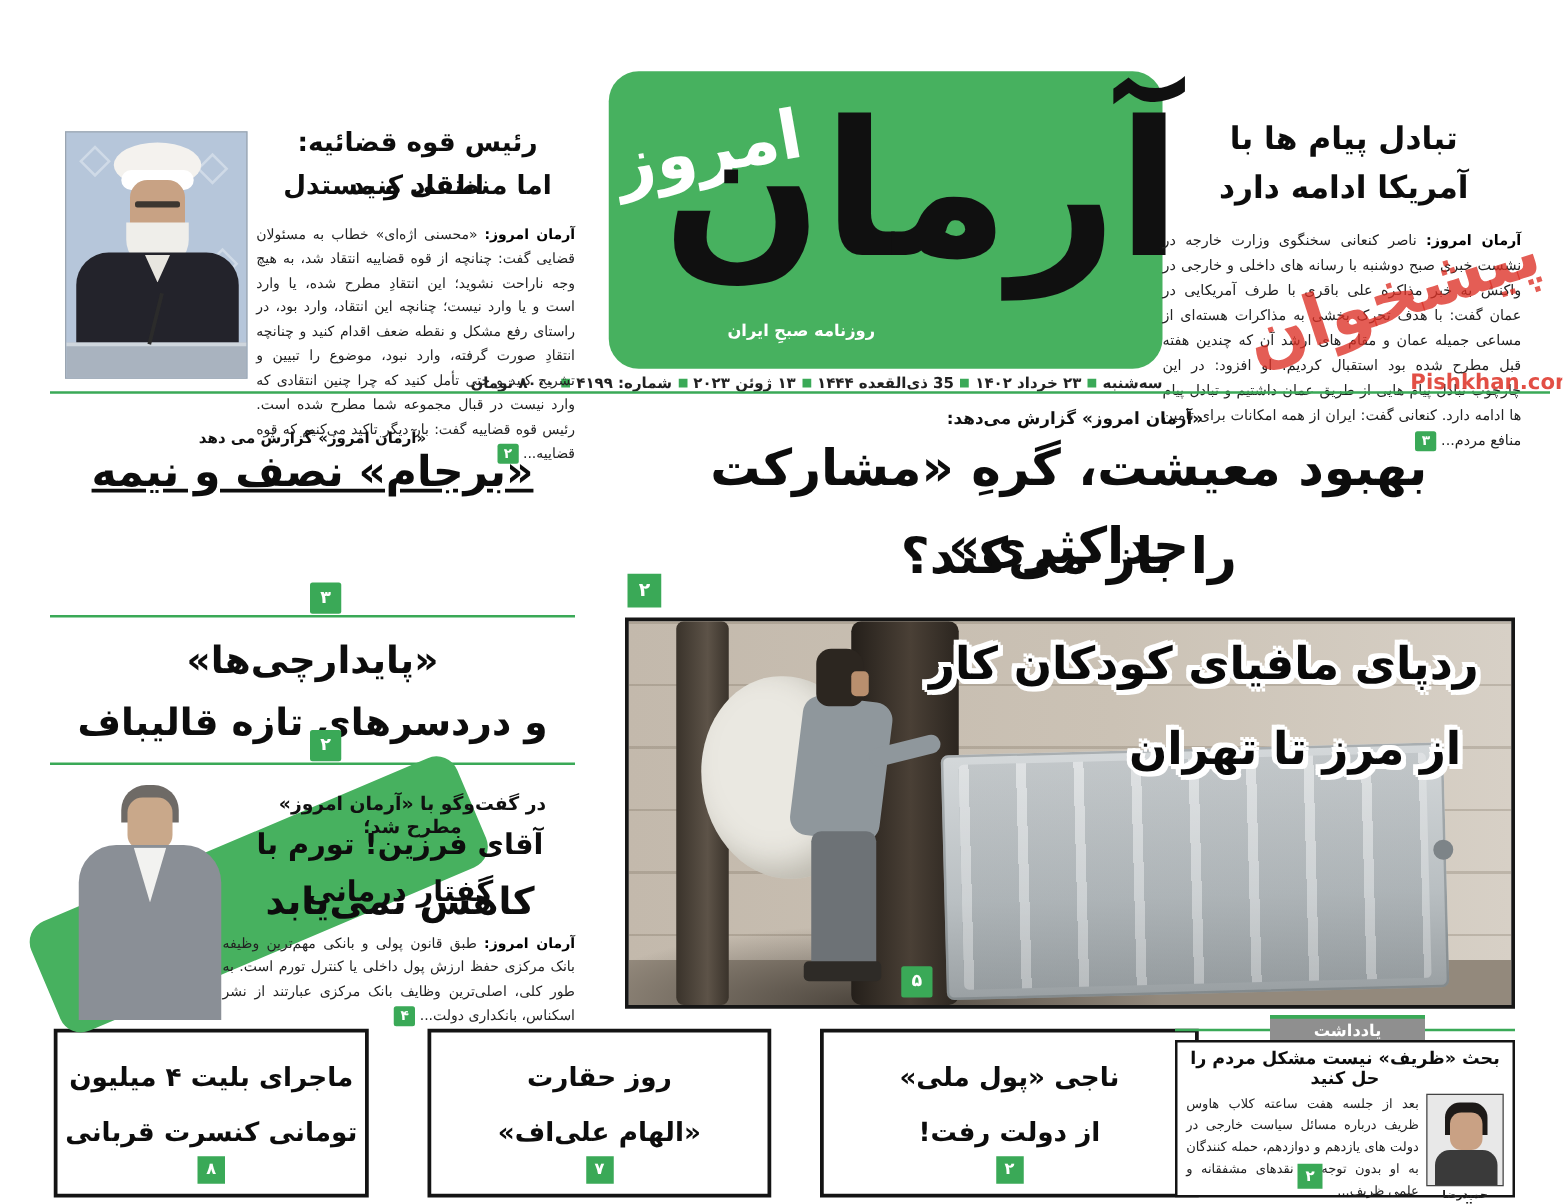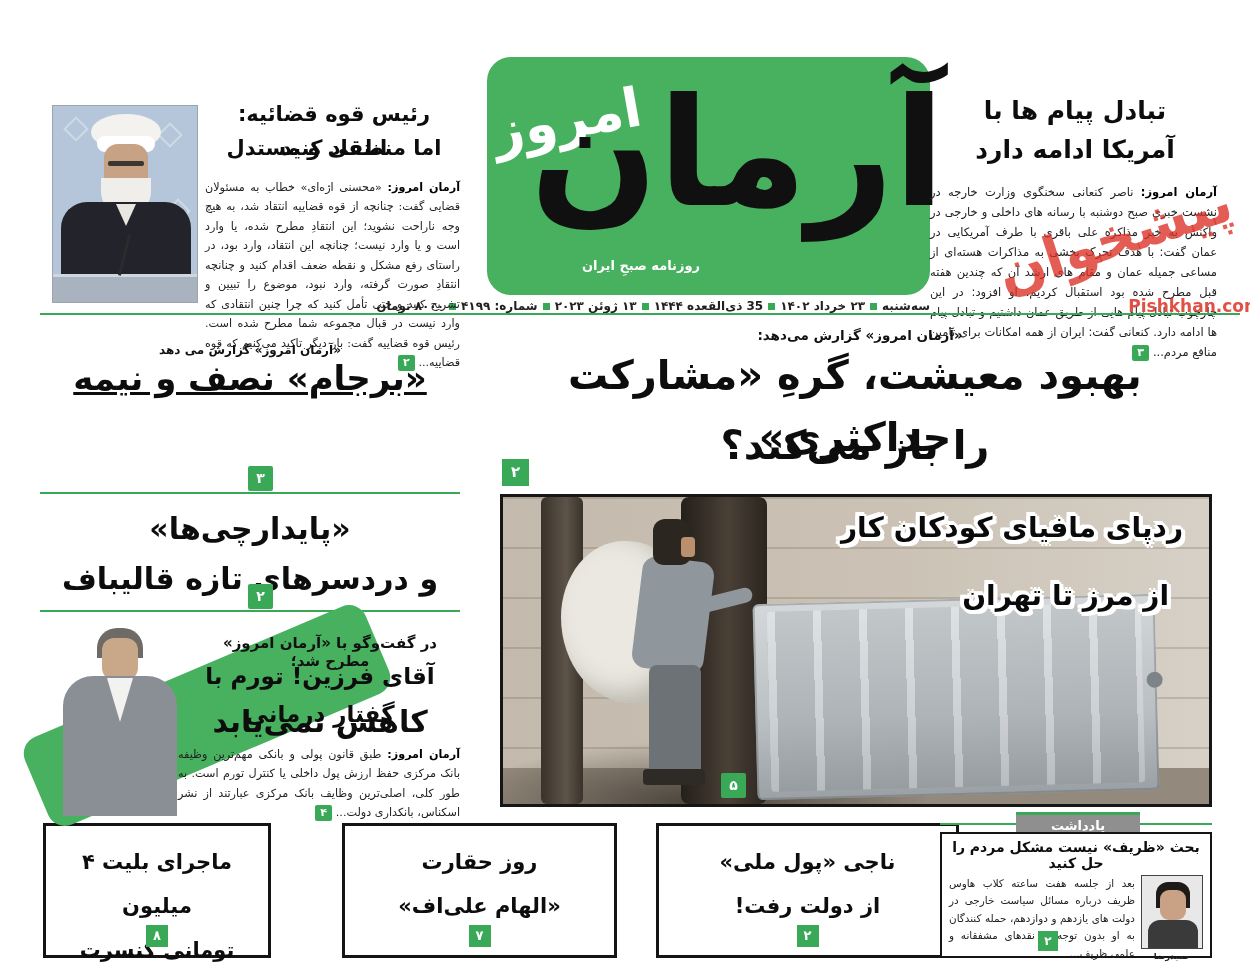--- a/index.html
+++ b/index.html
@@ -155,35 +155,35 @@
     background:#eae8e1; border-radius:48% 52% 46% 54%;
     box-shadow:inset -14px -10px 24px rgba(120,115,100,.4); }
   #boy-head { position:absolute; left:150px; top:22px; width:38px; height:46px; background:#2c2620; border-radius:12px 14px 10px 10px; }
   #boy-face { position:absolute; left:178px; top:40px; width:14px; height:20px; background:#b98f6e; border-radius:4px; }
   #boy-torso { position:absolute; left:134px; top:62px; width:72px; height:112px; background:#8f979c; border-radius:14px; transform:rotate(7deg); }
   #boy-arm { position:absolute; left:192px; top:96px; width:58px; height:15px; background:#8f979c; border-radius:8px; transform:rotate(-14deg); }
   #boy-legs { position:absolute; left:146px; top:168px; width:52px; height:112px; background:#6d7276; border-radius:8px; }
   #boy-boots { position:absolute; left:140px; top:272px; width:62px; height:16px; background:#2e2b27; border-radius:4px; }
   .photo-headline {
     position:absolute; right:26px; text-align:right; font-weight:bold;
-    font-size:28px; color:#0a0a0a; letter-spacing:0; z-index:5;
+    font-size:36px; color:#0a0a0a; letter-spacing:0; z-index:5;
     text-shadow:2px 0 0 #fff,-2px 0 0 #fff,0 2px 0 #fff,0 -2px 0 #fff,
       2px 2px 0 #fff,-2px -2px 0 #fff,2px -2px 0 #fff,-2px 2px 0 #fff,
       4px 4px 0 #fff,-4px -4px 0 #fff,4px 0 0 #fff,-4px 0 0 #fff,0 4px 0 #fff,0 -4px 0 #fff;
   }
   #ph-h1 { top:14px; }
   #ph-h2 { top:82px; right:40px; }
   #photo-badge { position:absolute; left:218px; bottom:6px; z-index:6; }
 
   
   .bottom-box {
     position:absolute; top:823px; height:135px; border:3px solid #141414;
     background:#fff; text-align:center;
   }
-  #bb1 { left:43px;  width:228px; }
+  #bb1 { left:43px;  width:252px; }
   #bb2 { left:342px; width:275px; }
   #bb3 { left:656px; width:303px; }
   .bb-line { font-size:21px; font-weight:bold; color:#0d0d0d; line-height:2.1; }
   .bb-pad { padding-top:14px; }
   .bb-badge { position:absolute; left:50%; bottom:8px; transform:translateX(-50%);
     width:22px; height:22px; line-height:22px; font-size:13px; }
 
   
   #note { left:940px; top:810px; width:272px; height:148px; }
   #note-topline { position:absolute; left:0; top:13px; width:272px; height:2px; background:#3aa957; }

